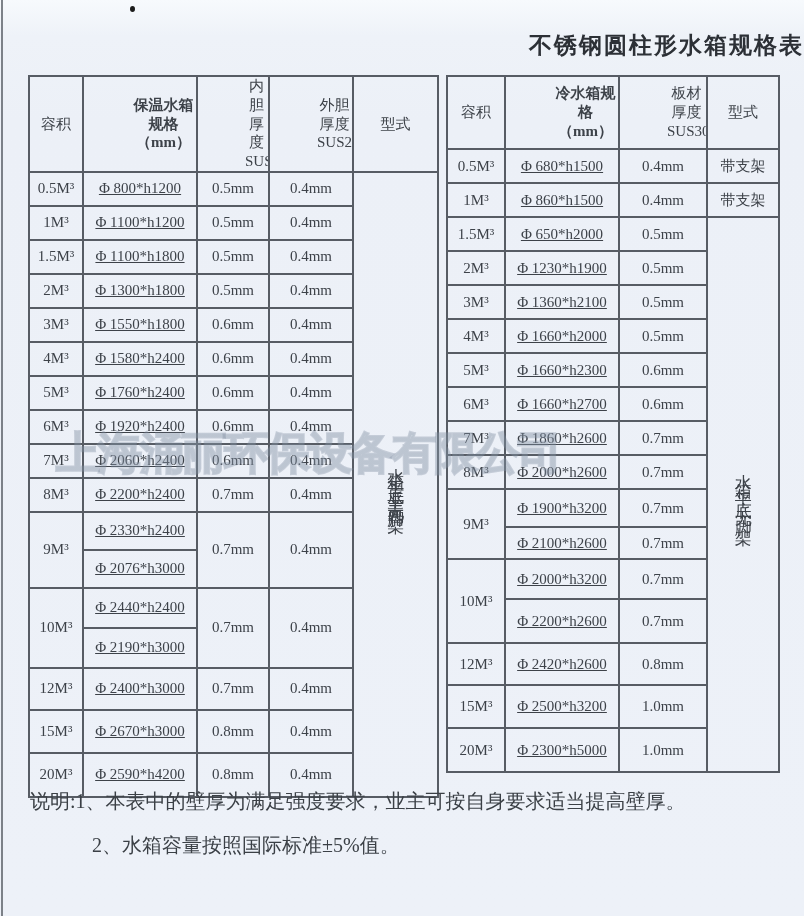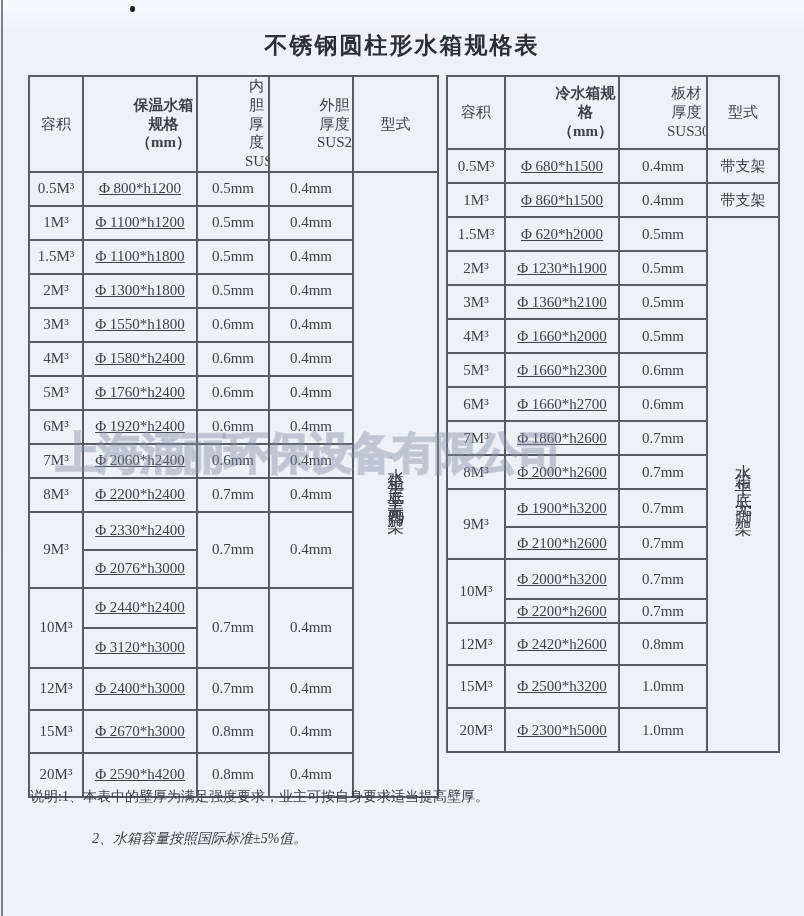--- a/index.html
+++ b/index.html
@@ -6,21 +6,21 @@
   .page{
     position:relative; width:804px; height:916px; overflow:hidden;
     background:#edf1f8;
     background-image:linear-gradient(180deg,#f7fafd 0px,#eef2f8 36px,#ecf0f7 120px,#edf1f8 100%);
     font-family:"Liberation Serif","DejaVu Serif",serif;
     color:#3d4249;
   }
   .scan-edge{position:absolute;left:1px;top:0;bottom:0;width:2px;background:#565b63;opacity:.75;}
   .ink-dot{position:absolute;left:130px;top:6px;width:5px;height:6px;background:#1c1c1c;border-radius:50%;}
   .title{
-    position:absolute;top:30px;left:0;width:100%;text-align:center;
+    position:absolute;top:30px;left:0;width:100%;text-align:right;
     font-size:23px;font-weight:bold;letter-spacing:2px;color:#2c3036;
   }
   table.spec-table{position:absolute;border-collapse:collapse;table-layout:fixed;padding-left:32px;}
   table.spec-table td{
     border:2px solid #575c64;text-align:center;vertical-align:middle;
     font-size:15px;color:#3d4249;padding:0;line-height:1.25;
     overflow:hidden;
   }
   td.hdr{font-size:16px;}
   td.hdr .hl{display:block;margin-left:47px;}
@@ -31,23 +31,23 @@
     font-size:17px;letter-spacing:9px;color:#3d4249;
   }
   .vert.left-type{letter-spacing:6px;}
   .watermark{
     position:absolute;left:56px;top:424px;width:724px;height:84px;
     font-size:44px;letter-spacing:-2px;white-space:nowrap;
     color:rgba(152,163,179,0.14);
     -webkit-text-stroke:2px rgba(128,140,160,0.36);
     pointer-events:none;font-weight:bold;
   }
-  .notes{position:absolute;left:30px;top:788px;width:744px;font-size:14px;color:#3b4046;}
+  .notes{position:absolute;left:30px;top:788px;width:744px;font-size:20px;color:#3b4046;}
   .note-l1{display:block;}
-  .note-l2{display:block;margin-top:24px;padding-left:62px;font-style:italic;}
+  .note-l2{display:block;margin-top:17px;padding-left:62px;}
   .contact{position:absolute;left:485px;top:846px;font-size:17.5px;color:#3b4046;letter-spacing:0.5px;}
 </style>
 </head>
 <body>
 
 <div class="page">
 
   <div class="scan-edge"></div>
   <div class="ink-dot"></div>
 
@@ -148,21 +148,21 @@
       <tr style="height:38px">
         <td class="spec">Φ 2076*h3000</td>
       </tr>
       <tr style="height:40px">
         <td rowspan="2">10M³</td>
         <td class="spec">Φ 2440*h2400</td>
         <td rowspan="2">0.7mm</td>
         <td rowspan="2">0.4mm</td>
       </tr>
       <tr style="height:40px">
-        <td class="spec">Φ 3120*h3000</td>
+        <td class="spec">Φ 2190*h3000</td>
       </tr>
       <tr style="height:42px">
         <td>12M³</td>
         <td class="spec">Φ 2400*h3000</td>
         <td>0.7mm</td>
         <td>0.4mm</td>
       </tr>
       <tr style="height:43px">
         <td>15M³</td>
         <td class="spec">Φ 2670*h3000</td>
@@ -205,21 +205,21 @@
         <td>带支架</td>
       </tr>
       <tr style="height:34px">
         <td>1M³</td>
         <td class="spec">Φ 860*h1500</td>
         <td>0.4mm</td>
         <td>带支架</td>
       </tr>
       <tr style="height:34px">
         <td>1.5M³</td>
-        <td class="spec">Φ 620*h2000</td>
+        <td class="spec">Φ 650*h2000</td>
         <td>0.5mm</td>
         <td rowspan="15"><span class="vert">水箱平底无脚架</span></td>
       </tr>
       <tr style="height:34px">
         <td>2M³</td>
         <td class="spec">Φ 1230*h1900</td>
         <td>0.5mm</td>
       </tr>
       <tr style="height:34px">
         <td>3M³</td>
@@ -258,21 +258,21 @@
       </tr>
       <tr style="height:32px">
         <td class="spec">Φ 2100*h2600</td>
         <td>0.7mm</td>
       </tr>
       <tr style="height:40px">
         <td rowspan="2">10M³</td>
         <td class="spec">Φ 2000*h3200</td>
         <td>0.7mm</td>
       </tr>
-      <tr style="height:24px">
+      <tr style="height:44px">
         <td class="spec">Φ 2200*h2600</td>
         <td>0.7mm</td>
       </tr>
       <tr style="height:42px">
         <td>12M³</td>
         <td class="spec">Φ 2420*h2600</td>
         <td>0.8mm</td>
       </tr>
       <tr style="height:43px">
         <td>15M³</td>

